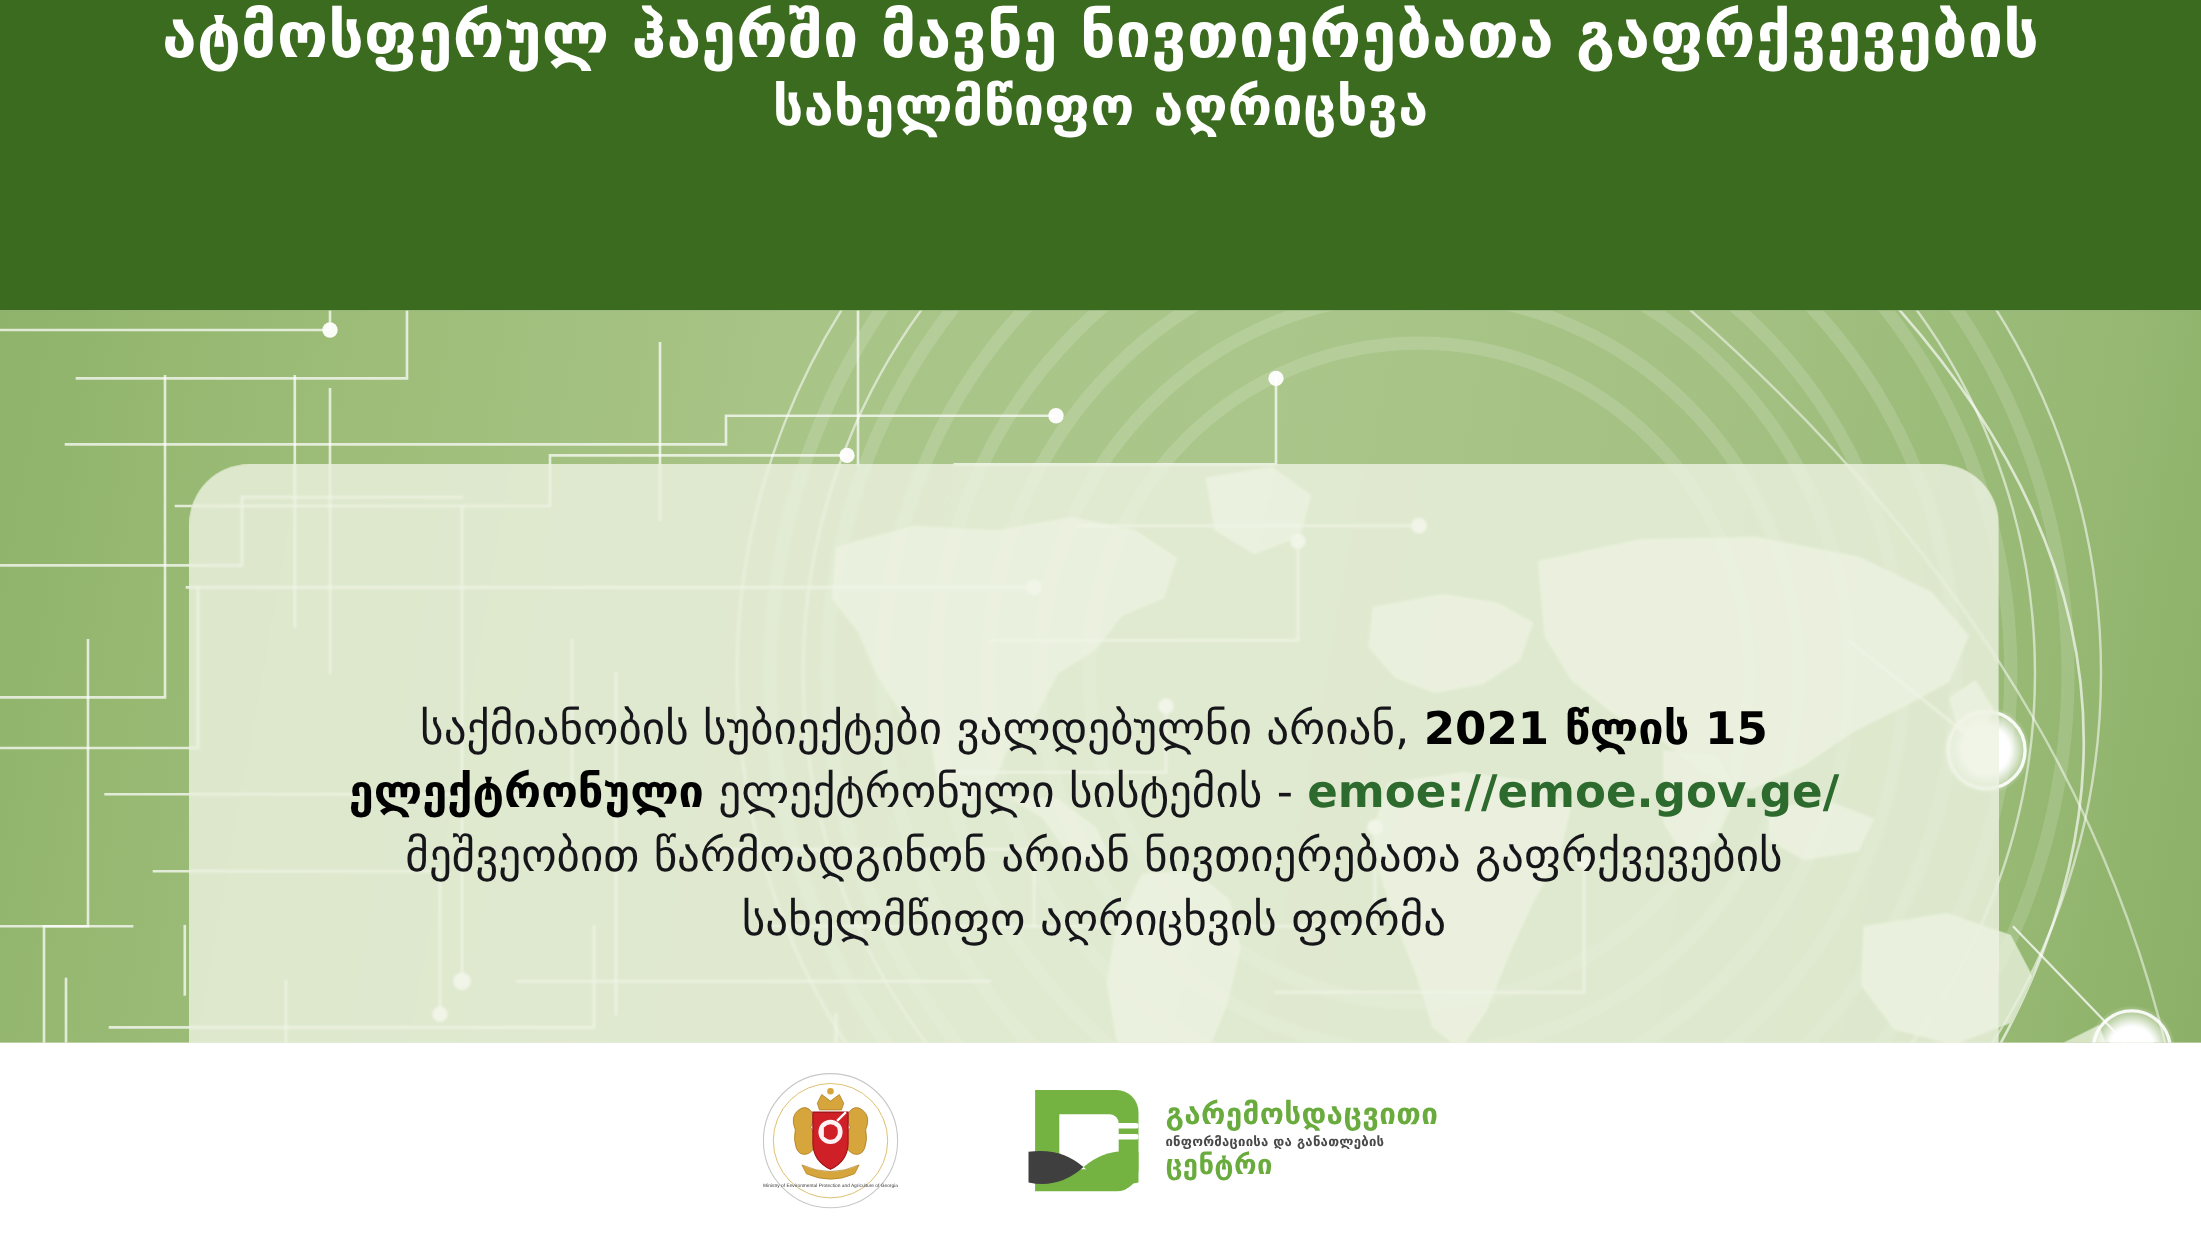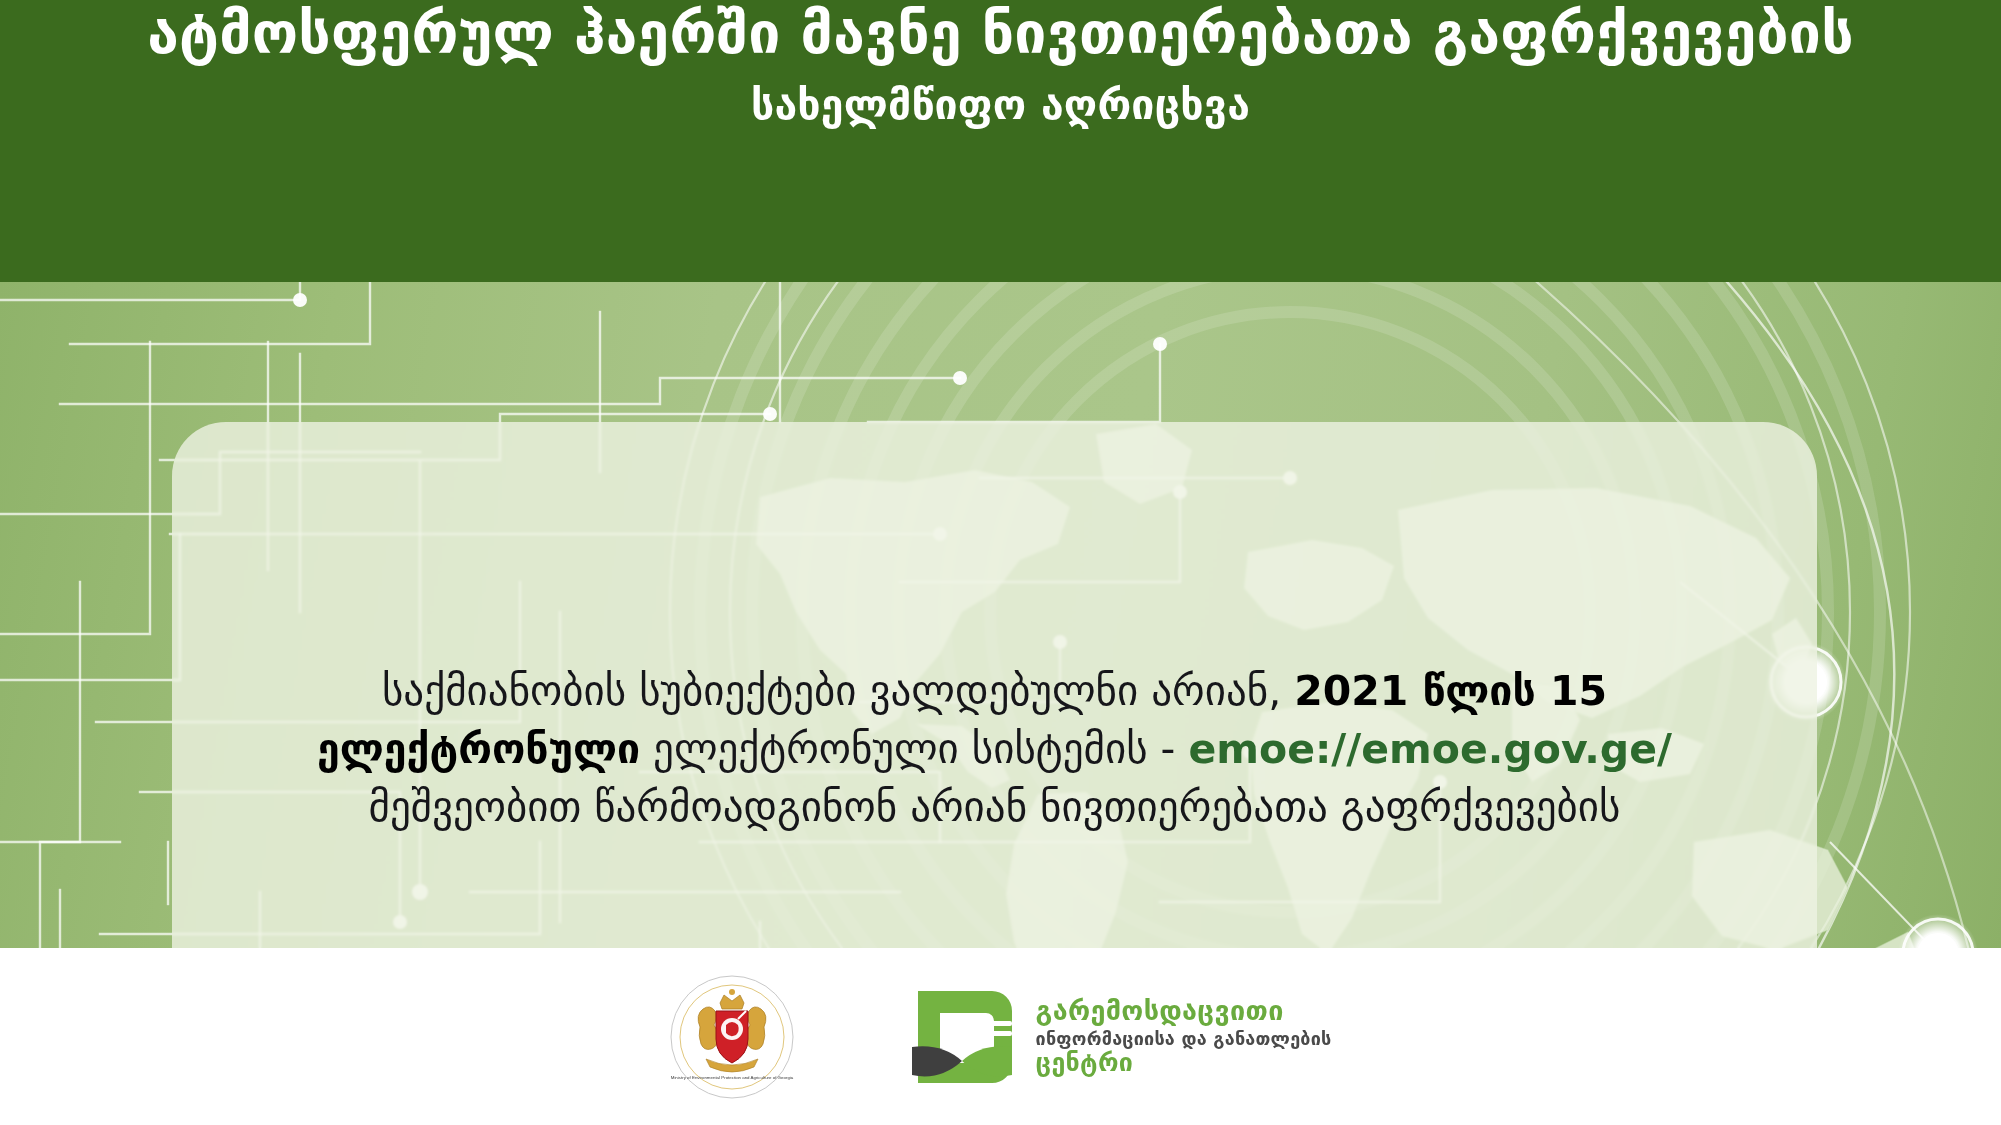--- a/index.html
+++ b/index.html
@@ -19,21 +19,21 @@
     position:absolute; left:0; top:0; width:2001px; height:282px;
     background:#3b6b1e; z-index:20;
     display:flex; flex-direction:column;
     align-items:center; justify-content:flex-start;
   }
   .title-line {
     color:#ffffff; text-align:center; white-space:nowrap;
     line-height:1.18; letter-spacing:.2px;
   }
   #title-line-1 { font-size:57px; font-weight:700; }
-  #title-line-2 { font-size:41px; font-weight:700; margin-top:14px; }
+  #title-line-2 { font-size:49px; font-weight:700; margin-top:2px; }
 
   
   #body-band {
     position:absolute; left:0; top:282px; width:2001px; height:666px;
     overflow:hidden; z-index:5;
     background:
       linear-gradient(100deg,
         #8fb36a 0%,
         #9dbd78 16%,
         #a8c487 34%,
@@ -74,21 +74,21 @@
   #footer-band {
     position:absolute; left:0; top:948px; width:2001px; height:177px;
     background:#ffffff; z-index:20;
     display:flex; align-items:center; justify-content:center; gap:112px;
   }
   #ministry-logo { width:124px; height:124px; position:relative; }
   #eiec-logo { display:flex; align-items:center; gap:12px; }
   #eiec-mark { width:118px; height:104px; }
   #eiec-text { display:flex; flex-direction:column; line-height:1.06; }
   #eiec-line-1 { font-size:27px; font-weight:700; color:#6aab3e; letter-spacing:.3px; }
-  #eiec-line-2 { font-size:18px; font-weight:600; color:#4a4a4a; letter-spacing:.2px; margin-top:3px; }
+  #eiec-line-2 { font-size:12px; font-weight:600; color:#4a4a4a; letter-spacing:.2px; margin-top:3px; }
   #eiec-line-3 { font-size:25px; font-weight:700; color:#6aab3e; letter-spacing:.3px; margin-top:2px; }
 </style>
 </head>
 <body>
 
 <div id="banner">
 
   <div id="header-band">
     <div class="title-line" id="title-line-1">ატმოსფერულ ჰაერში მავნე ნივთიერებათა გაფრქვევების</div>
     <div class="title-line" id="title-line-2">სახელმწიფო  აღრიცხვა</div>
@@ -245,20 +245,21 @@
     <div id="info-card"></div>
 
     <div id="card-text">
       <div class="body-line">
         <span>საქმიანობის სუბიექტები ვალდებულნი არიან, </span><span class="b">2021 წლის 15</span>
       </div>
       <div class="body-line">
         <span class="b">ელექტრონული</span><span> ელექტრონული სისტემის - </span><span class="url">emoe://emoe.gov.ge/</span>
       </div>
       <div class="body-line">მეშვეობით წარმოადგინონ არიან ნივთიერებათა გაფრქვევების</div>
+      <div class="body-line">სახელმწიფო აღრიცხვის ფორმა</div>
     </div>
   </div>
 
   <div id="footer-band">
 
     <div id="ministry-logo">
       <svg viewBox="0 0 124 124" width="124" height="124">
         <circle cx="62" cy="62" r="61" fill="#ffffff" stroke="#c8c8c8" stroke-width="1"></circle>
         <circle cx="62" cy="62" r="52" fill="none" stroke="#d8b75a" stroke-width="0.8"></circle>
 

